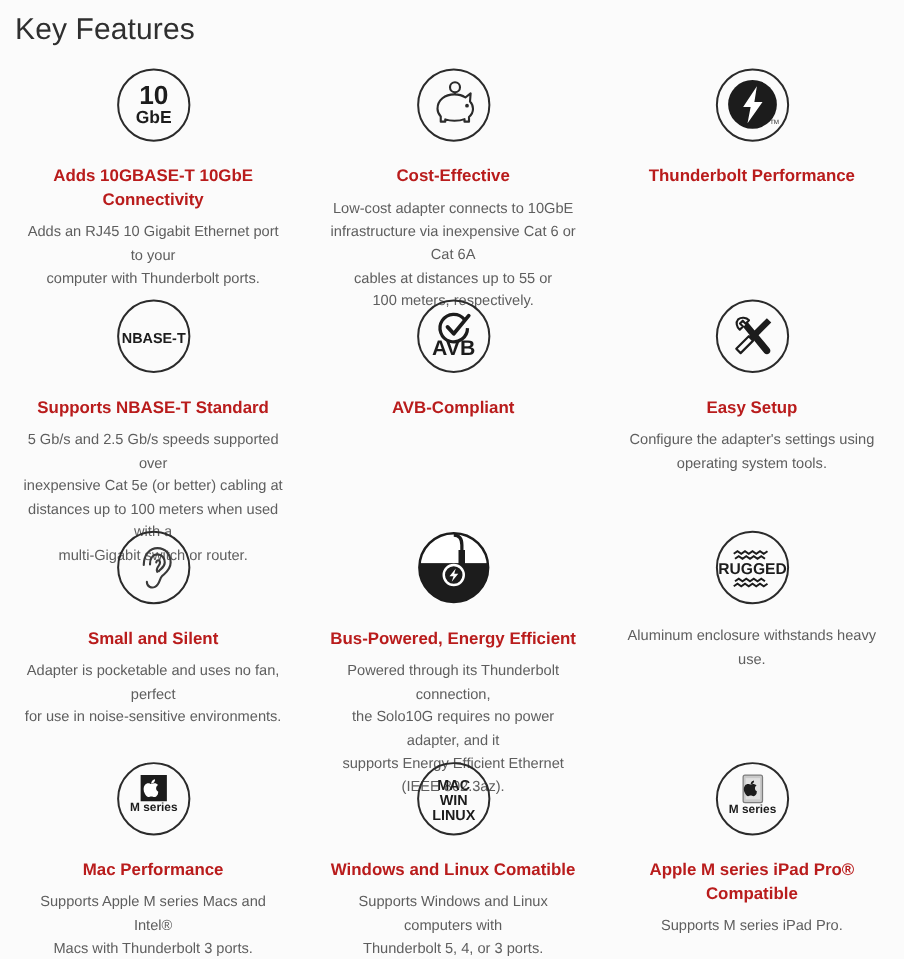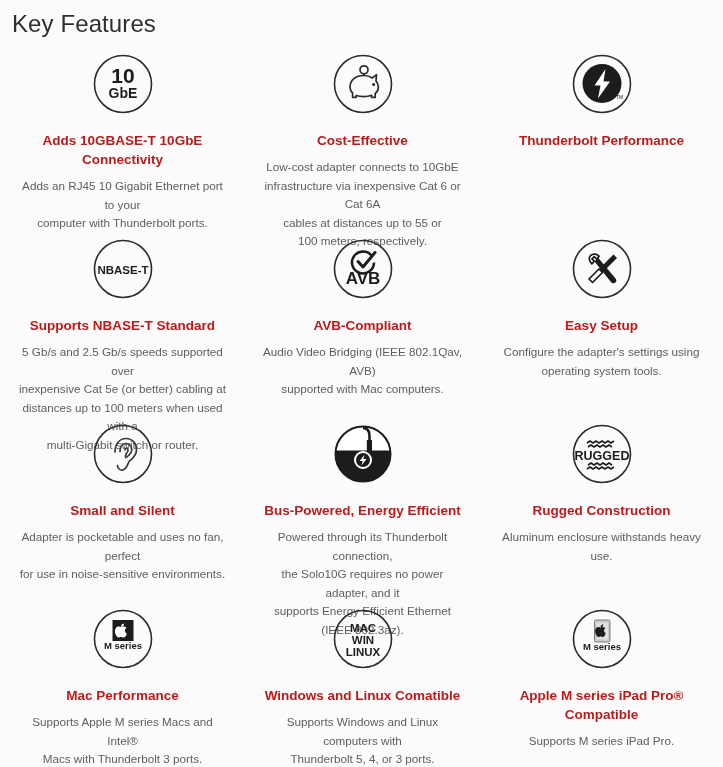--- a/index.html
+++ b/index.html
@@ -147,22 +147,20 @@
     <div class="cell">
       <div class="icon-wrap">
         <svg width="60" height="60" viewBox="0 0 60 60">
           <circle cx="30" cy="30" r="28.5" fill="none" stroke="#2b2b2b" stroke-width="1.6"></circle>
           <path d="M38.5 16.5 A11 11 0 1 0 41 23.5" fill="none" stroke="#1c1c1c" stroke-width="2.6"></path>
           <path d="M25 22.5 L30 28 L42 13.5" fill="none" stroke="#1c1c1c" stroke-width="3" stroke-linecap="round" stroke-linejoin="round"></path>
           <text x="30" y="45" text-anchor="middle" font-family="'Liberation Sans', sans-serif" font-size="17" font-weight="bold" fill="#1c1c1c">AVB</text>
         </svg>
       </div>
       <div class="feature-title">AVB-Compliant</div>
-      <div class="feature-desc">Audio Video Bridging (IEEE 802.1Qav, AVB)
-supported with Mac computers.</div>
     </div>
 
     <div class="cell">
       <div class="icon-wrap">
         <svg width="60" height="60" viewBox="0 0 60 60">
           <circle cx="30" cy="30" r="28.5" fill="none" stroke="#2b2b2b" stroke-width="1.6"></circle>
 
           <path d="M41.5 15.5 L45 19 L30.5 33.5 L27 30 Z" fill="#1c1c1c"></path>
           <path d="M27 30 L30.5 33.5 L20.5 43.5 L17 40 Z" fill="none" stroke="#1c1c1c" stroke-width="1.7" stroke-linejoin="round"></path>
 
@@ -221,21 +219,20 @@
       <div class="icon-wrap">
         <svg width="60" height="60" viewBox="0 0 60 60">
           <circle cx="30" cy="30" r="28.5" fill="none" stroke="#2b2b2b" stroke-width="1.6"></circle>
           <path d="M15 19 l3 -2 l3 2 l3 -2 l3 2 l3 -2 l3 2 l3 -2 l3 2 l3 -2" fill="none" stroke="#1c1c1c" stroke-width="1.6"></path>
           <path d="M16 23 l3 -2 l3 2 l3 -2 l3 2 l3 -2 l3 2 l3 -2 l3 2" fill="none" stroke="#1c1c1c" stroke-width="1.6"></path>
           <text x="30" y="35.5" text-anchor="middle" font-family="'Liberation Sans', sans-serif" font-size="12.5" font-weight="bold" fill="#1c1c1c">RUGGED</text>
           <path d="M16 41 l3 -2 l3 2 l3 -2 l3 2 l3 -2 l3 2 l3 -2 l3 2" fill="none" stroke="#1c1c1c" stroke-width="1.6"></path>
           <path d="M15 45 l3 -2 l3 2 l3 -2 l3 2 l3 -2 l3 2 l3 -2 l3 2 l3 -2" fill="none" stroke="#1c1c1c" stroke-width="1.6"></path>
         </svg>
       </div>
-      <div class="feature-title">Rugged Construction</div>
       <div class="feature-desc">Aluminum enclosure withstands heavy use.</div>
     </div>
   </div>
 
   <div class="grid r4">
 
     <div class="cell col1">
       <div class="icon-wrap">
         <svg width="60" height="60" viewBox="0 0 60 60">
           <circle cx="30" cy="30" r="28.5" fill="none" stroke="#2b2b2b" stroke-width="1.6"></circle>

